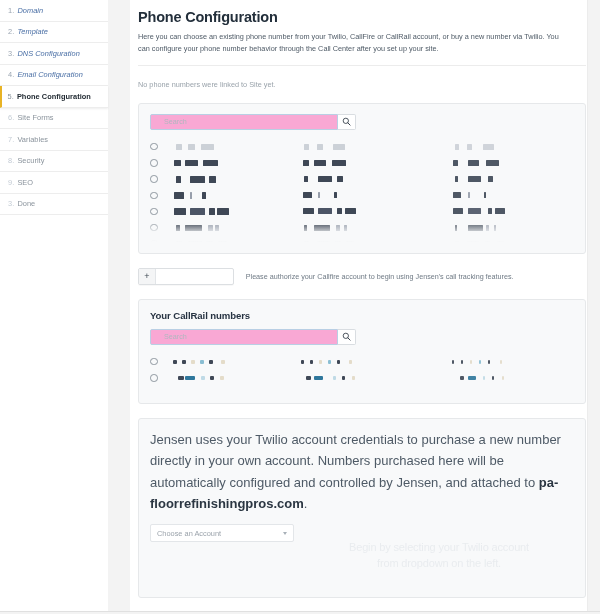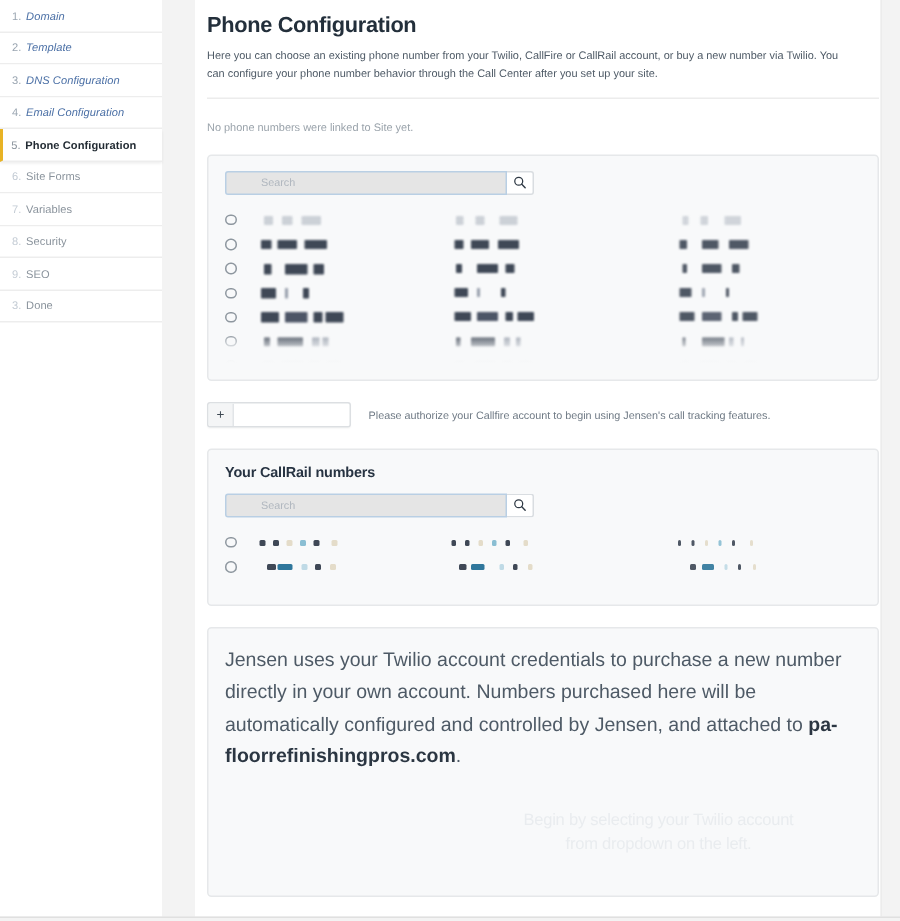--- a/index.html
+++ b/index.html
@@ -124,24 +124,24 @@
     letter-spacing: -0.1px;
   }
 
   
   .searchrow { display: flex; align-items: stretch; }
   .search-input {
     width: 188px;
     height: 16px;
     border: 1px solid #b9cfe4;
     border-radius: 2px 0 0 2px;
-    background: #e5e5e5;
+    background: #f9a8d4;
     font-size: 7.2px;
     color: #3b4450;
-    padding: 0 23px;
+    padding: 0 13px;
     font-family: "Liberation Sans", sans-serif;
     outline: none;
   }
   .search-input::placeholder { color: #b0b7bf; }
   .search-btn {
     width: 18px;
     height: 16px;
     border: 1px solid #d9dde1;
     border-left: none;
     background: #ffffff;
@@ -598,20 +598,24 @@
         </div>
     </section>
 
     <section class="panel">
 
       <p class="buy-desc">
         <span>Jensen uses your Twilio account credentials to purchase a new number directly in your own account. Numbers purchased here will be automatically configured and controlled by Jensen, and attached to </span><b>pa-floorrefinishingpros.com</b><span>.</span>
       </p>
 
       <div class="buy-body">
+        <div class="select">
+          <span>Choose an Account</span>
+          <span class="caret"></span>
+        </div>
         <div class="ghost">
           <div>Begin by selecting your Twilio account</div>
           <div>from dropdown on the left.</div>
         </div>
       </div>
     </section>
 
   </main>
 
   <div class="edge-strip"></div>

